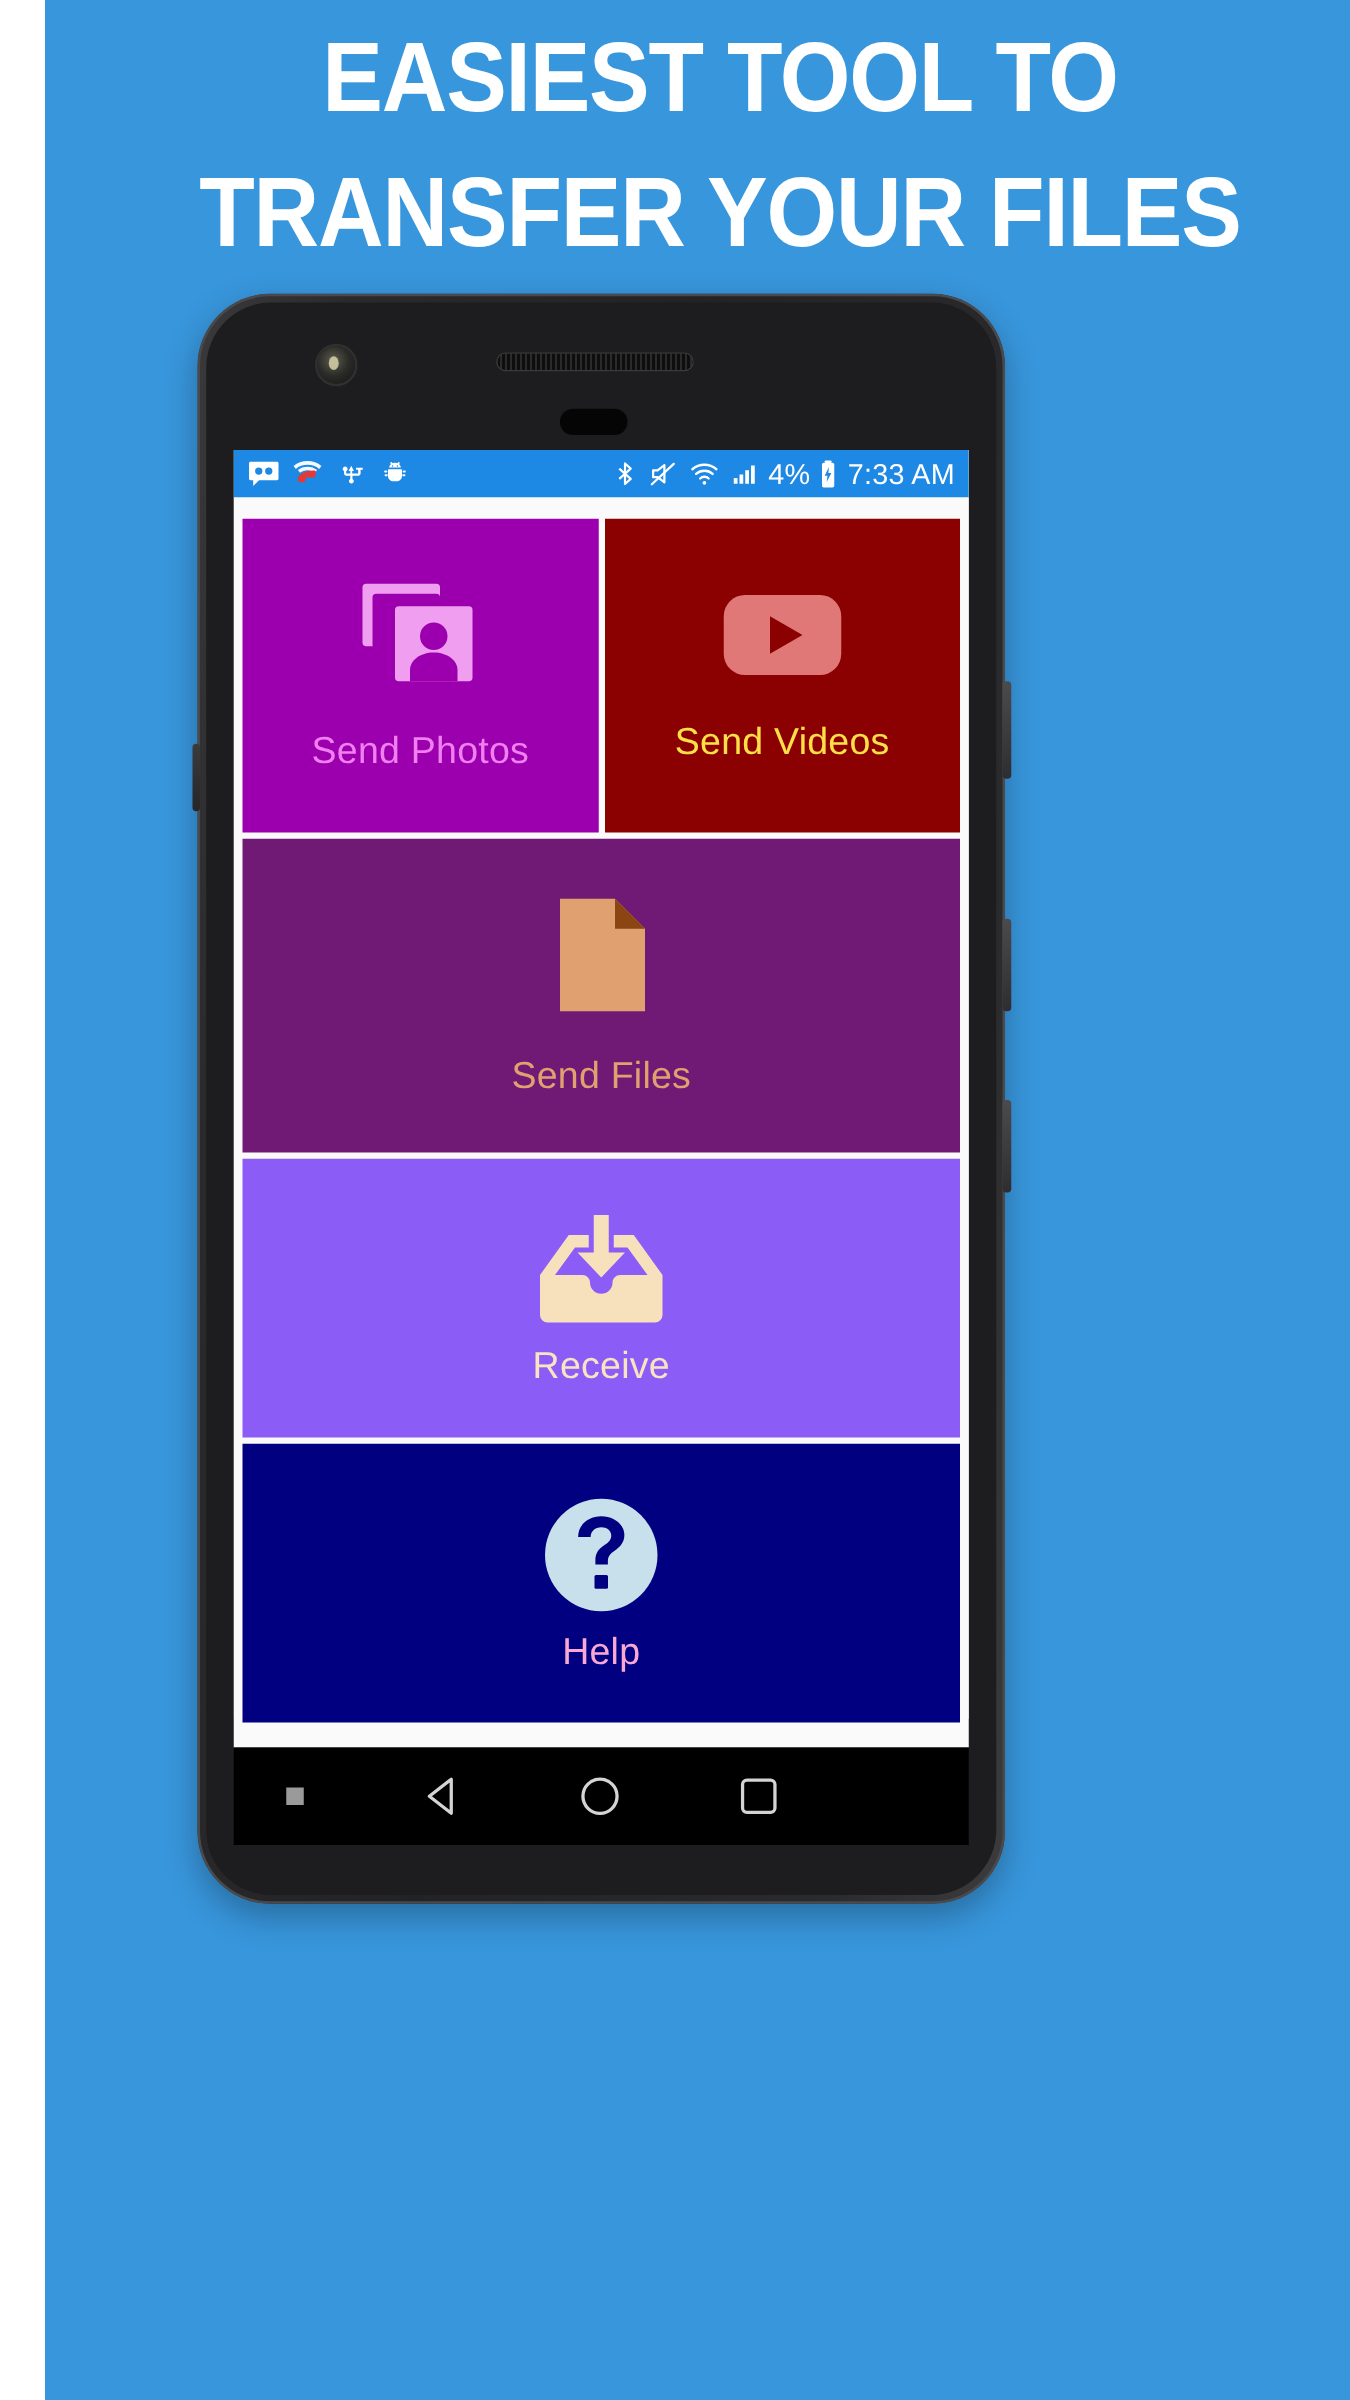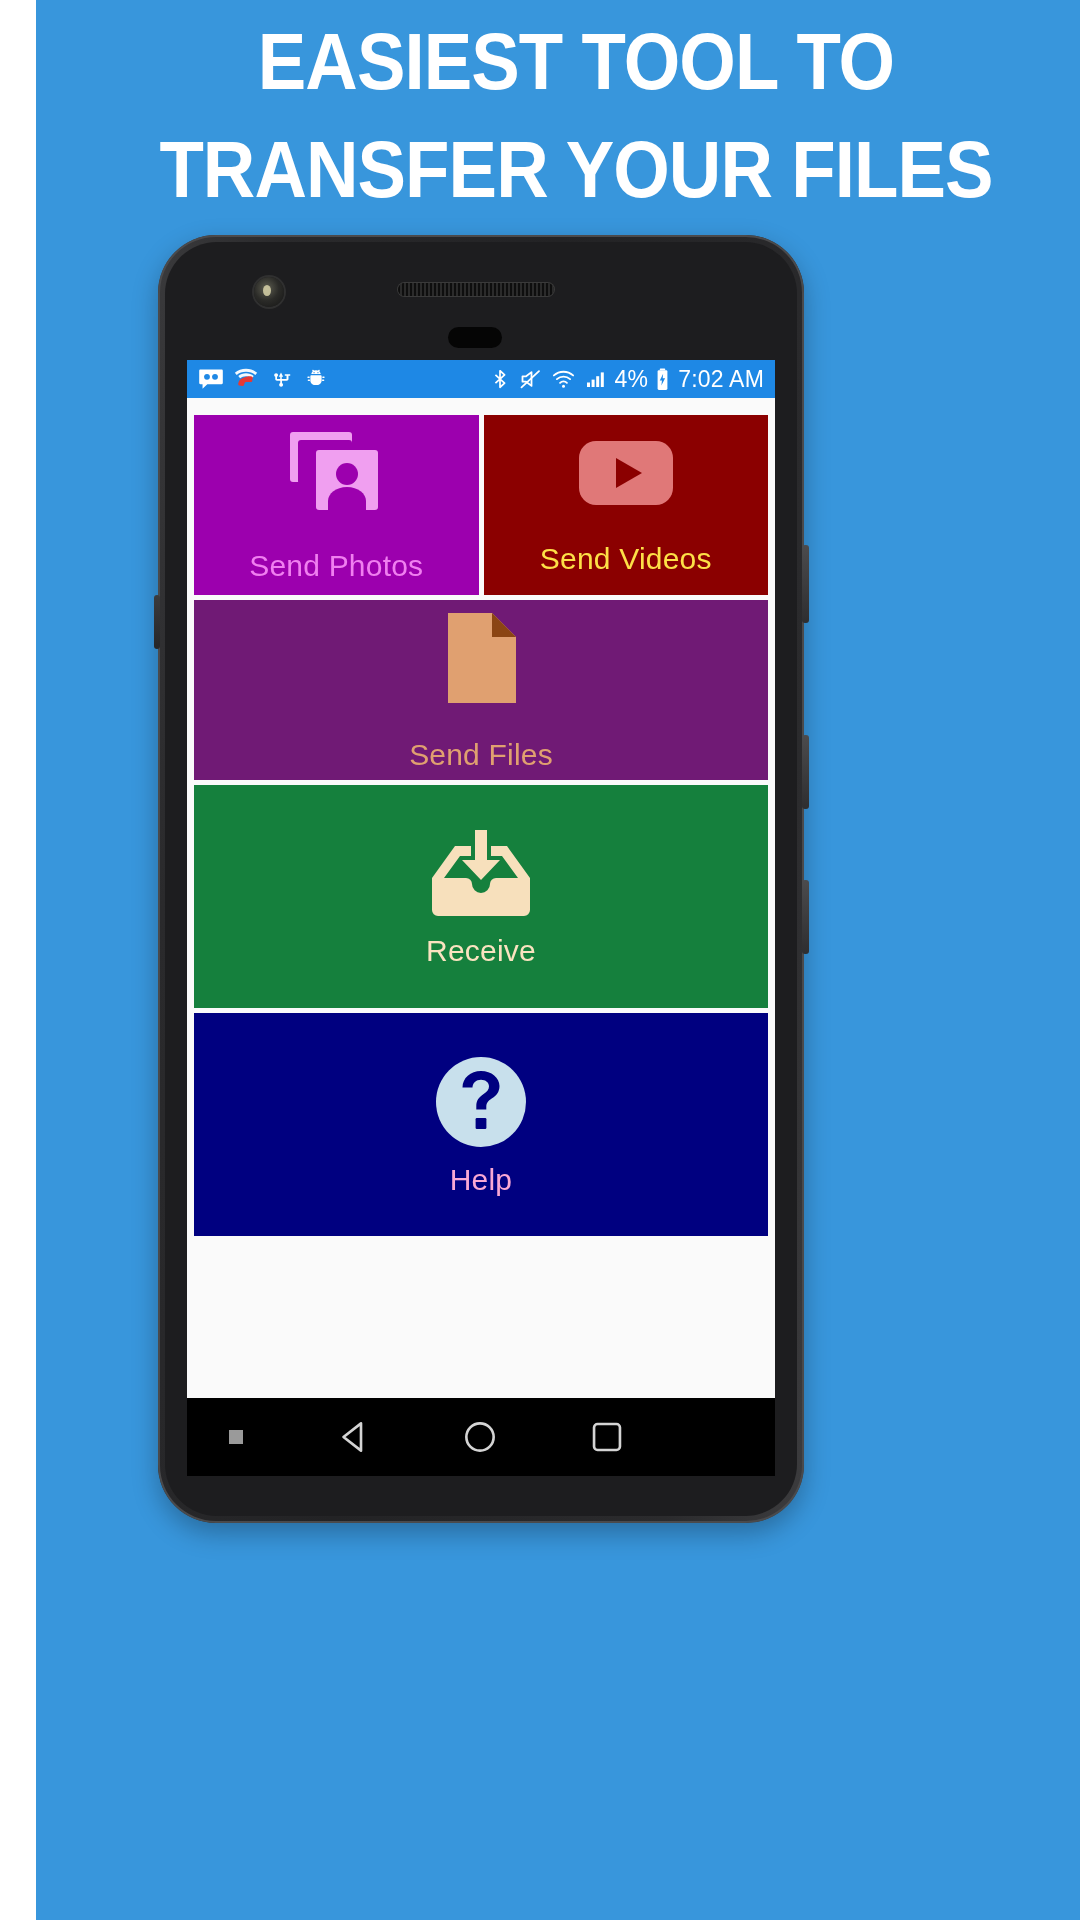--- a/index.html
+++ b/index.html
@@ -158,21 +158,21 @@
   }
   .tile {
     flex: 1;
     position: relative;
     display: flex;
     flex-direction: column;
     align-items: center;
     justify-content: center;
     box-sizing: border-box;
   }
-  .tile-half { height: 180px; gap: 19px; }
+  .tile-half { height: 251px; gap: 19px; }
   .tile-full { height: 223px; }
   .tile-icon {
     display: flex;
     align-items: center;
     justify-content: center;
     margin-bottom: 16px;
   }
   .tile-label {
     font-size: 30px;
     font-weight: 400;
@@ -290,21 +290,21 @@
           </svg>
 
           <span id="battery-percent">4%</span>
 
           <svg class="status-icon" width="15" height="25" viewBox="0 0 12 24">
             <rect x="3.4" y="1.4" width="5.2" height="1.8" rx=".6" fill="#FFFFFF"></rect>
             <rect x="1.3" y="3" width="9.4" height="19" rx="1.3" fill="#FFFFFF"></rect>
             <path d="M6.6 6.4L3.4 13h2.1l-.6 4.8 3.6-6.9H6.2z" fill="#1E88E5"></path>
           </svg>
 
-          <span id="status-clock">7:02 AM</span>
+          <span id="status-clock">7:33 AM</span>
         </div>
       </div>
 
       <div id="tile-area">
 
         <div class="tile-row">
 
           <div class="tile tile-half" style="background:#9C00AE">
             <div class="tile-icon">
               <svg width="96" height="86" viewBox="0 0 96 86">
@@ -339,21 +339,21 @@
                 <path d="M50 2l24 24H50z" fill="#8B4513"></path>
               </svg>
             </div>
             <div class="tile-label" style="color:#E0A070">Send Files</div>
           </div>
 
 
         </div>
 
         <div class="tile-row">
-          <div class="tile tile-full" style="background:#15803d">
+          <div class="tile tile-full" style="background:#8b5cf6">
             <div class="tile-icon">
               <svg width="102" height="92" viewBox="0 0 102 92">
                 <path fill="#F7E0BC" d="M25 18h16v10H30l-16 22h22a6 6 0 016 6 9 9 0 009 9h0a9 9 0 009-9 6 6 0 016-6h22l-16-22H61V18h16l23 32v32a6 6 0 01-6 6H8a6 6 0 01-6-6V50z"></path>
                 <path fill="#F7E0BC" d="M45 2h12v30h13L51 52 32 32h13z"></path>
               </svg>
             </div>
             <div class="tile-label" style="color:#FAE3C0">Receive</div>
           </div>
         </div>
 

